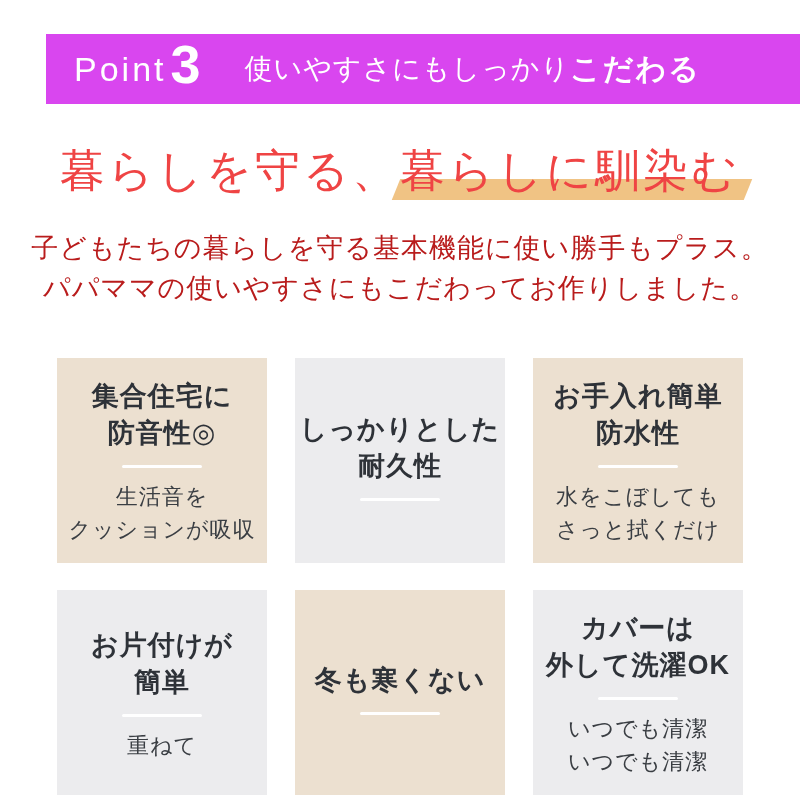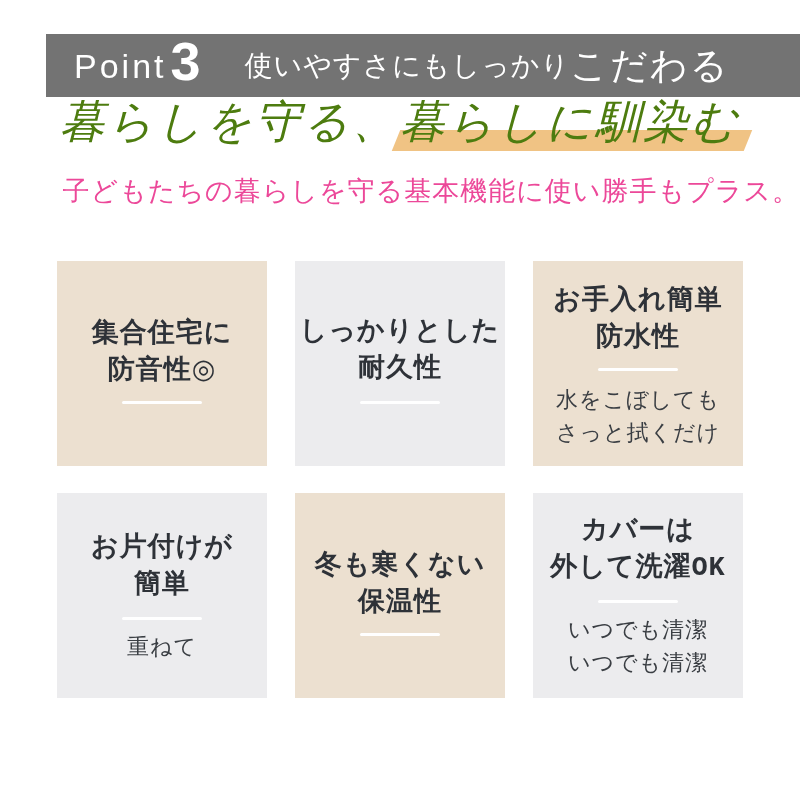--- a/index.html
+++ b/index.html
@@ -9,22 +9,22 @@
     color: #33373c;
     width: 800px;
     height: 800px;
     overflow: hidden;
   }
 
   
   .header-bar {
     margin-top: 34px;
     margin-left: 46px;
-    height: 63px;
-    background: #737373;
+    height: 70px;
+    background: #d946ef;
     display: flex;
     align-items: center;
     color: #ffffff;
   }
   .point-label {
     margin-left: 28px;
     font-size: 34px;
     font-weight: 300;
     letter-spacing: 3px;
     line-height: 1;
@@ -38,80 +38,80 @@
   }
   .header-subtitle {
     margin-left: 44px;
     font-size: 28px;
     letter-spacing: 1px;
     line-height: 1;
     display: flex;
     align-items: center;
   }
   .header-subtitle .emphasis {
-    font-size: 37px;
-    font-weight: 400;
+    font-size: 30px;
+    font-weight: 700;
     letter-spacing: 2px;
   }
 
   
   .hero-title {
+    margin-top: 42px;
     text-align: center;
     font-family: "Liberation Serif", "DejaVu Serif", serif;
     font-size: 45px;
     font-weight: 500;
     letter-spacing: 3px;
-    color: #4d7c0f;
+    color: #ef4444;
     line-height: 1.15;
-    font-style: italic;
   }
   .hl {
     position: relative;
     z-index: 0;
     white-space: nowrap;
   }
   .hl::before {
     content: "";
     position: absolute;
     left: -4px;
     right: -8px;
     bottom: -4px;
     height: 21px;
     background: #f0c384;
     transform: skewX(-22deg);
     z-index: -1;
   }
   .hero-description {
-    margin-top: 22px;
-    text-align: right;
+    margin-top: 30px;
+    text-align: center;
     font-size: 27px;
     line-height: 40px;
     letter-spacing: 1px;
-    color: #ec4899;
+    color: #b91c1c;
   }
 
   
   .feature-grid {
     width: 686px;
     margin: 50px auto 0 auto;
     display: grid;
     grid-template-columns: repeat(3, 1fr);
     grid-template-rows: 205px 205px;
     gap: 27px 28px;
   }
   .feature-card {
     display: flex;
     flex-direction: column;
     align-items: center;
     justify-content: center;
     text-align: center;
     padding-top: 4px;
   }
   .feature-card.beige { background: #ece0d0; }
-  .feature-card.gray  { background: #ececee; font-family: Liberation Mono, monospace; }
+  .feature-card.gray  { background: #ececee; }
   .feature-title {
     font-size: 27px;
     font-weight: 700;
     line-height: 37px;
     color: #2e3238;
     letter-spacing: 1px;
   }
   .feature-divider {
     width: 80px;
     height: 3px;
@@ -137,30 +137,35 @@
     <span class="emphasis">こだわる</span>
   </span>
 </div>
 
 <h1 class="hero-title">
   <span>暮らしを守る、</span><span class="hl">暮らしに馴染む</span>
 </h1>
 
 <div class="hero-description">
   <div>子どもたちの暮らしを守る基本機能に使い勝手もプラス。</div>
+  <div>パパママの使いやすさにもこだわってお作りしました。</div>
 </div>
 
 <div class="feature-grid">
 
   <div class="feature-card beige">
     <div class="feature-title">
       <div>集合住宅に</div>
       <div>防音性◎</div>
     </div>
     <div class="feature-divider"></div>
+    <div class="feature-body">
+      <div>生活音を</div>
+      <div>クッションが吸収</div>
+    </div>
   </div>
 
   <div class="feature-card gray">
     <div class="feature-title">
       <div>しっかりとした</div>
       <div>耐久性</div>
     </div>
     <div class="feature-divider"></div>
   </div>
 
@@ -183,21 +188,20 @@
     </div>
     <div class="feature-divider"></div>
     <div class="feature-body">
       <div>重ねて</div>
     </div>
   </div>
 
   <div class="feature-card beige">
     <div class="feature-title">
       <div>冬も寒くない</div>
-      <div>保温性</div>
     </div>
     <div class="feature-divider"></div>
   </div>
 
   <div class="feature-card gray">
     <div class="feature-title">
       <div>カバーは</div>
       <div>外して洗濯OK</div>
     </div>
     <div class="feature-divider"></div>

